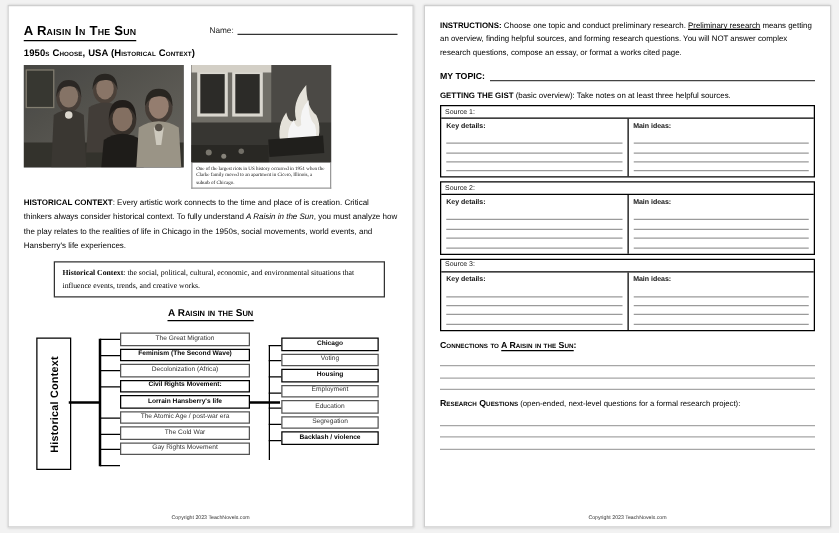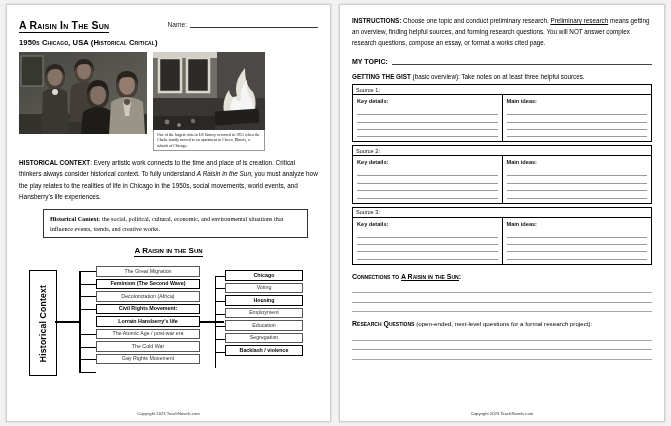--- a/index.html
+++ b/index.html
@@ -123,21 +123,21 @@
 </head>
 <body>
 
 <div class="spread">
 
   <div class="page page-left">
 
     <div class="hdr-row">
       <div>
         <div class="title-main">A Raisin in the Sun</div>
-        <div class="subtitle">1950s Chicago, USA (Historical Critical)</div>
+        <div class="subtitle">1950s Choose, USA (Historical Context)</div>
       </div>
       <div class="name-wrap">
         <span class="name-lbl">Name:</span>
         <span class="name-line"></span>
       </div>
     </div>
 
     <div class="photos">
       <div>
         <div class="photo photo-a">

